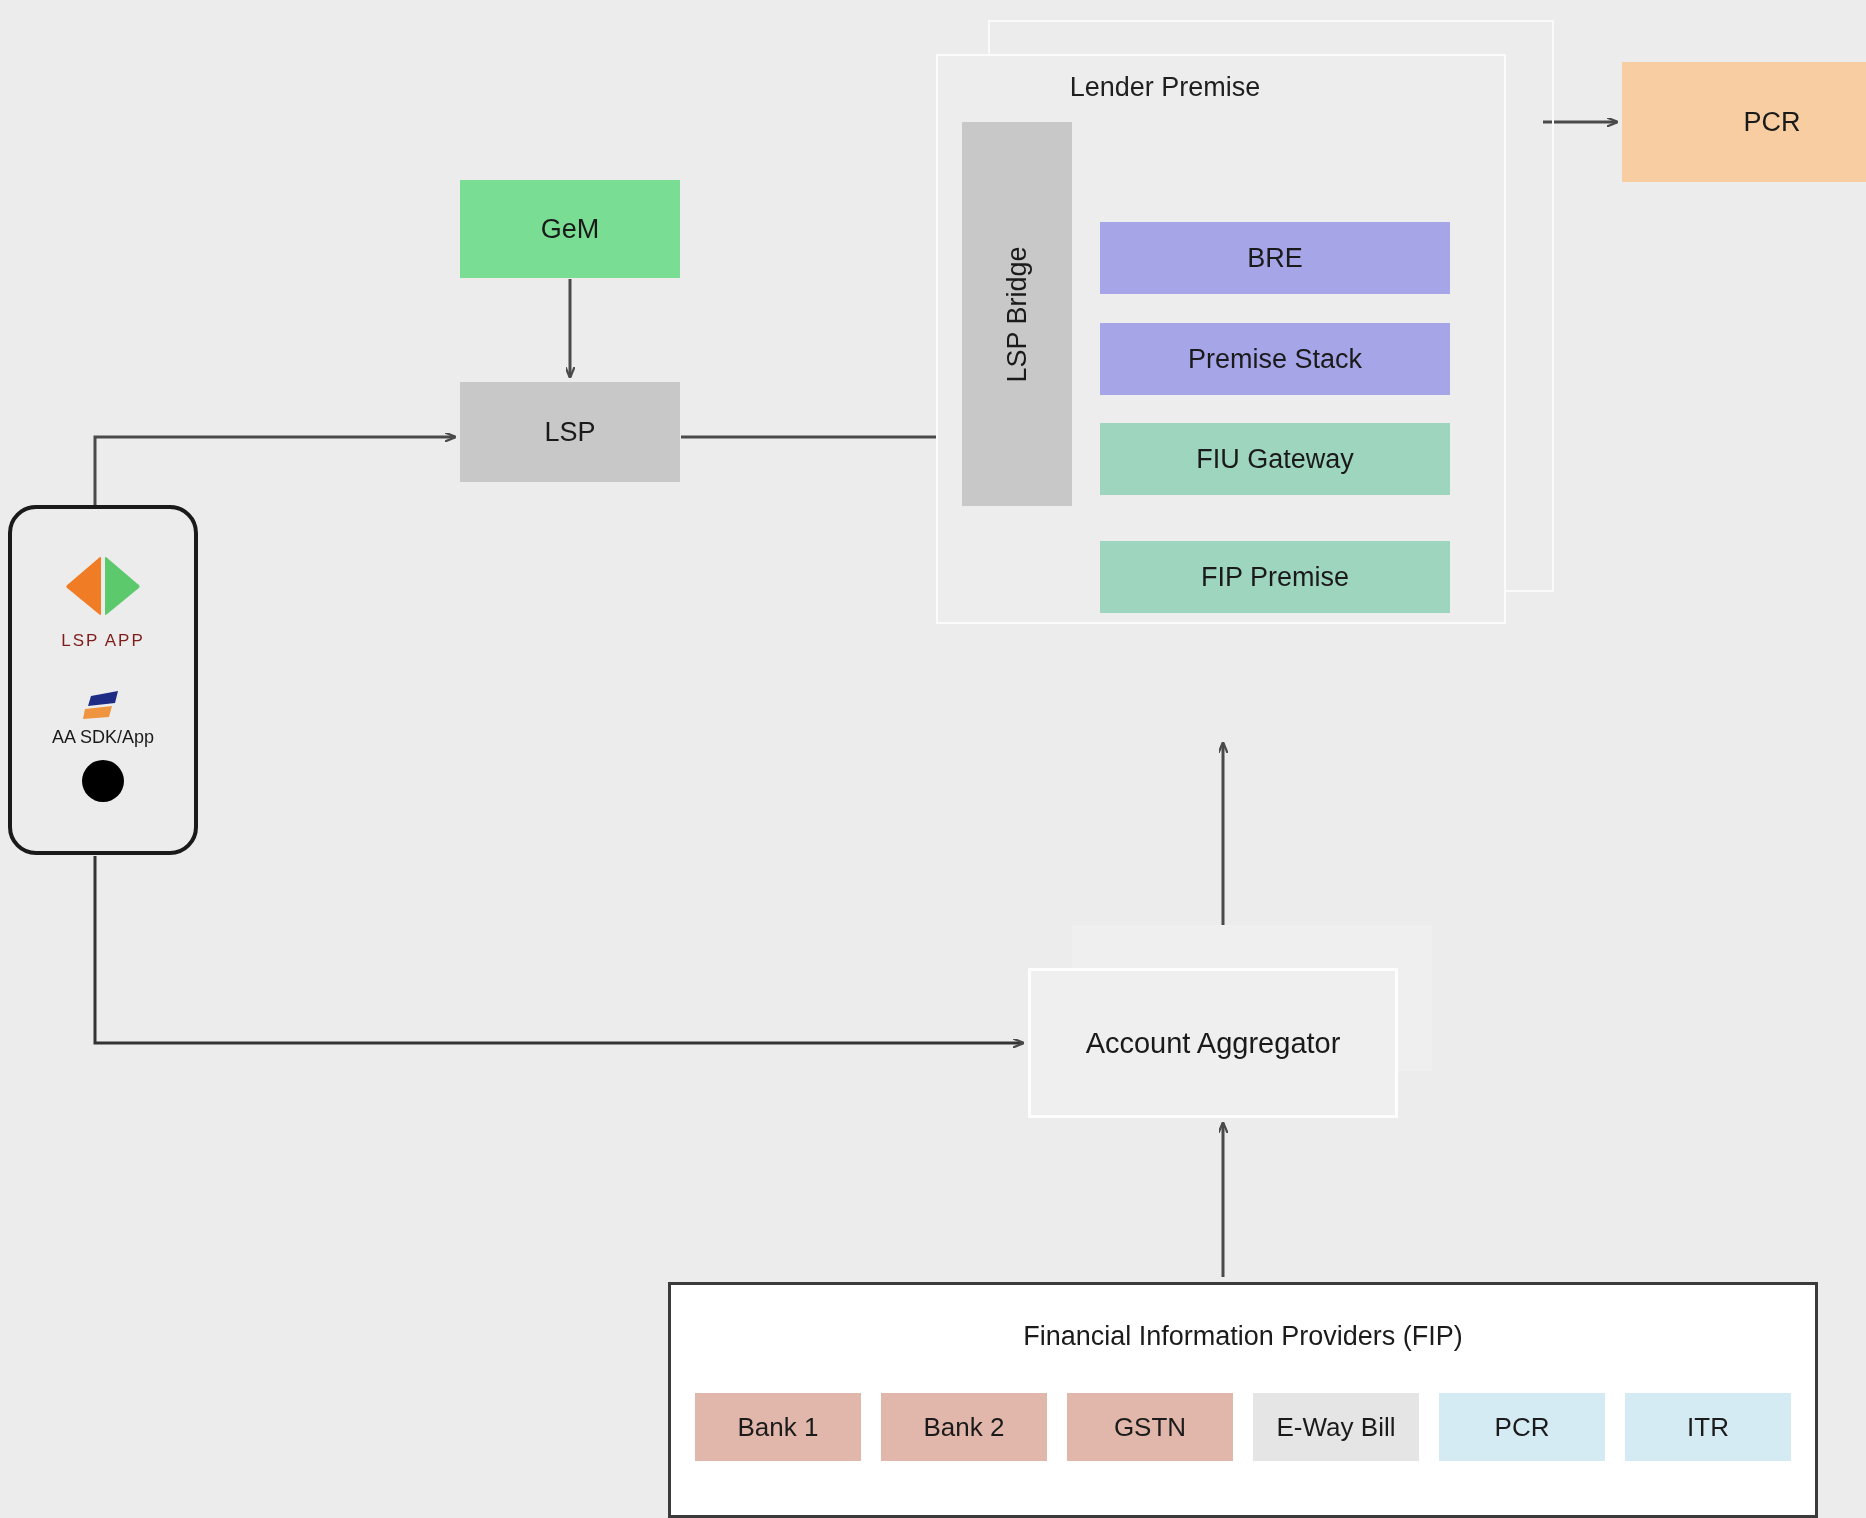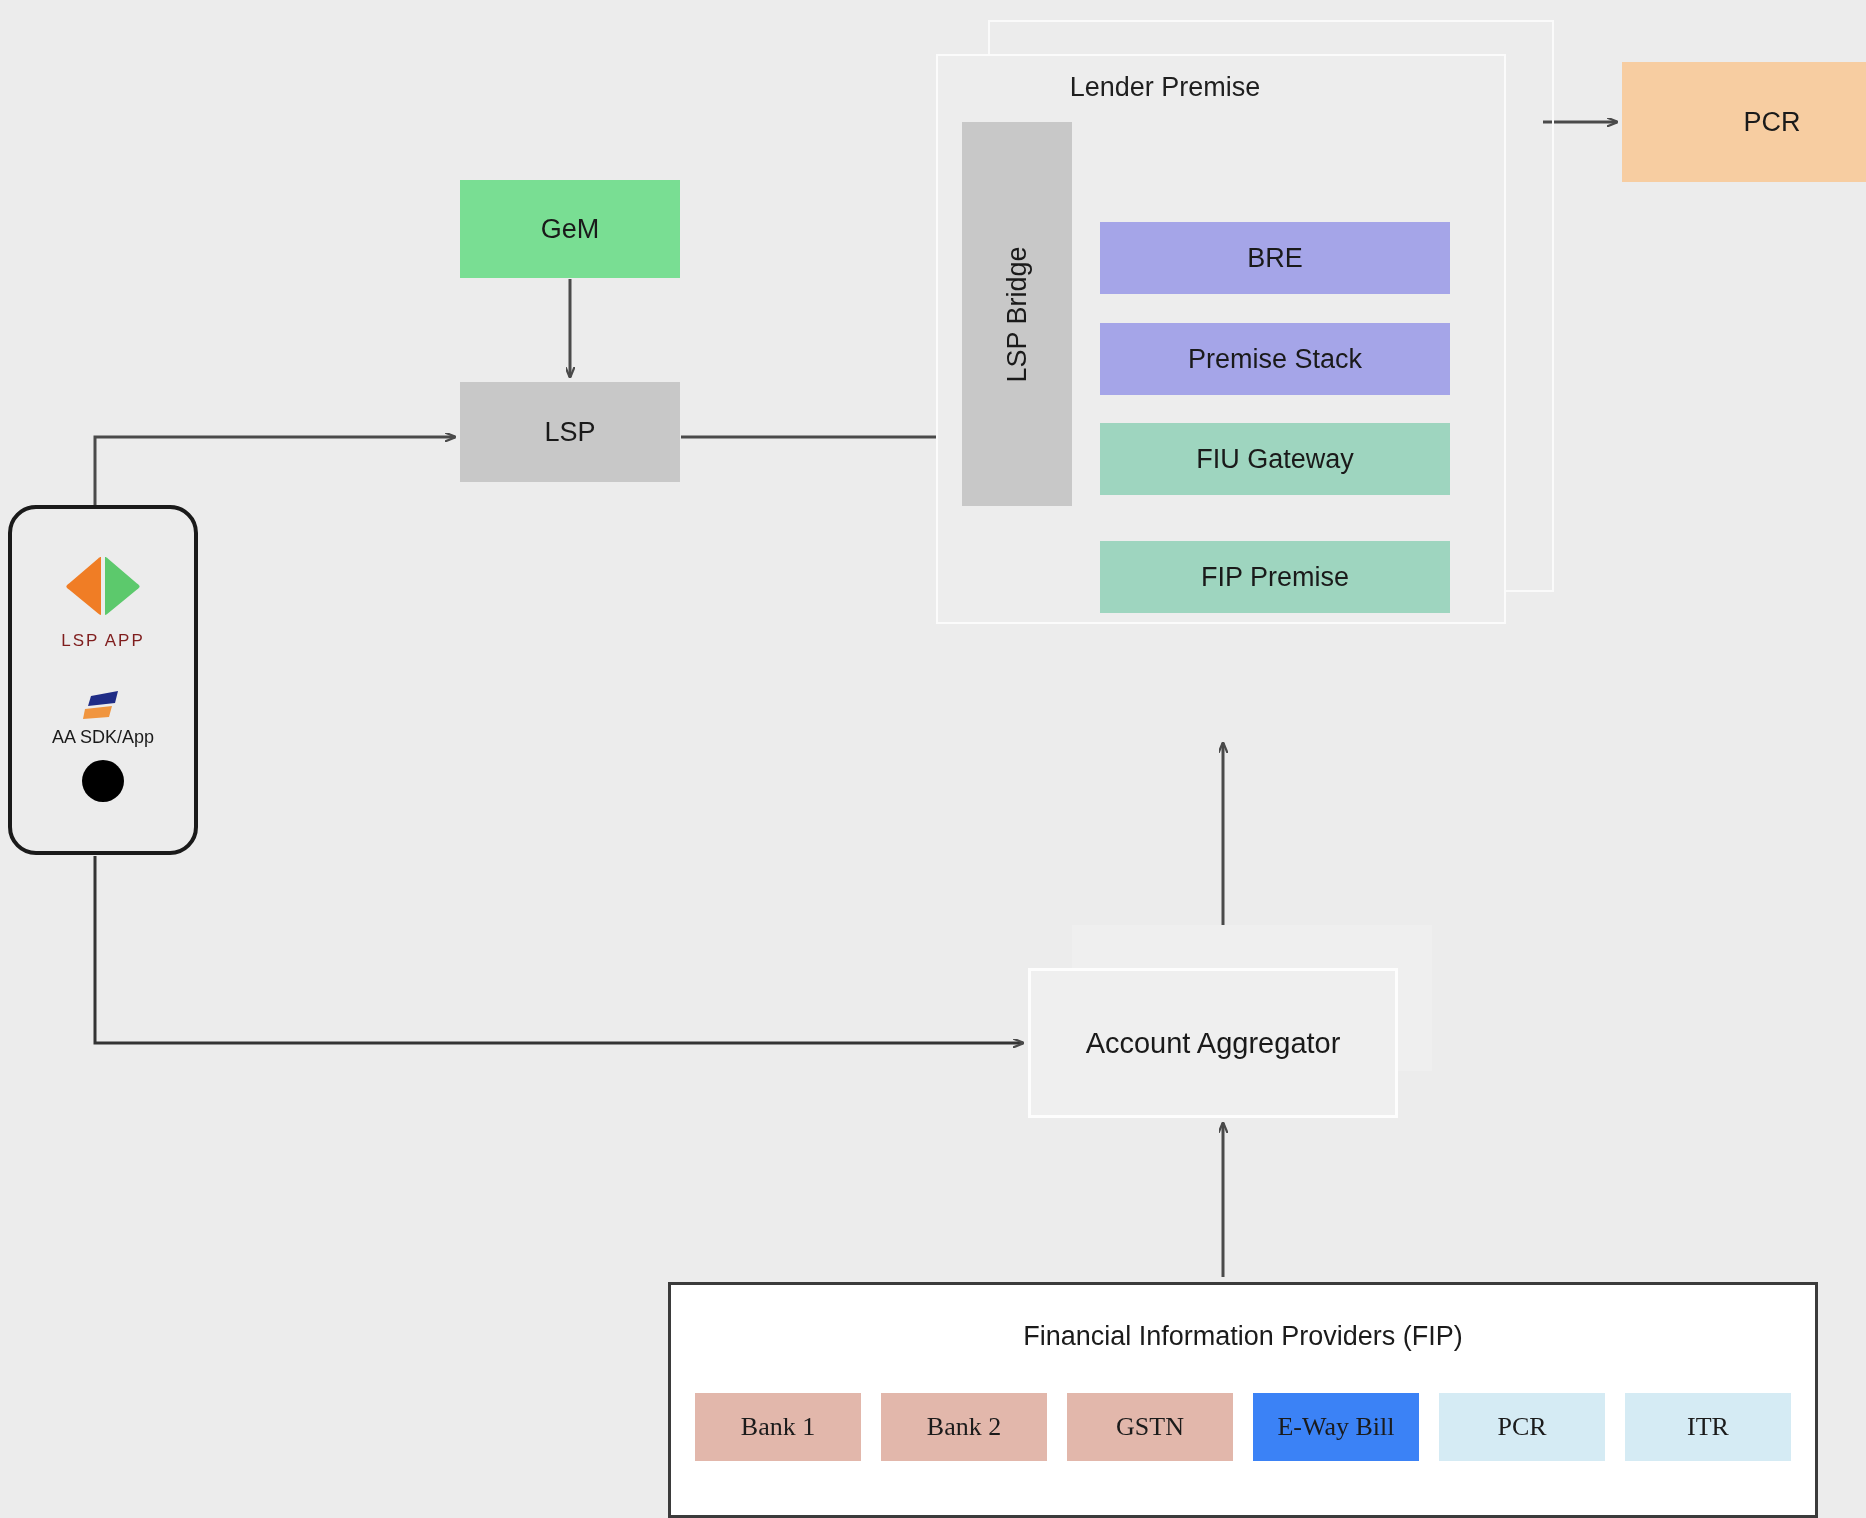--- a/index.html
+++ b/index.html
@@ -171,21 +171,20 @@
     font-size: 27px;
     color: #1b1b1b;
   }
   .fip-chips {
     position: absolute;
     left: 24px; top: 108px;
     right: 24px;
     display: flex;
     justify-content: space-between;
     gap: 20px;
-    font-family: Liberation Serif, serif;
   }
   .chip {
     flex: 1;
     height: 68px;
     display: flex;
     align-items: center;
     justify-content: center;
     font-size: 26px;
     color: #1b1b1b;
   }
@@ -264,19 +263,19 @@
 
   <div class="aa-back"></div>
   <div class="node aa-front">Account Aggregator</div>
 
   <div class="fip-box">
     <div class="fip-title">Financial Information Providers (FIP)</div>
     <div class="fip-chips">
       <div class="chip" style="background:#e2b7ab;">Bank 1</div>
       <div class="chip" style="background:#e2b7ab;">Bank 2</div>
       <div class="chip" style="background:#e2b7ab;">GSTN</div>
-      <div class="chip" style="background:#3b82f6;">E-Way Bill</div>
+      <div class="chip" style="background:#e5e5e5;">E-Way Bill</div>
       <div class="chip" style="background:#d5ebf4;">PCR</div>
       <div class="chip" style="background:#d5ebf4;">ITR</div>
     </div>
   </div>
 
 </div>
 
 </body></html>

